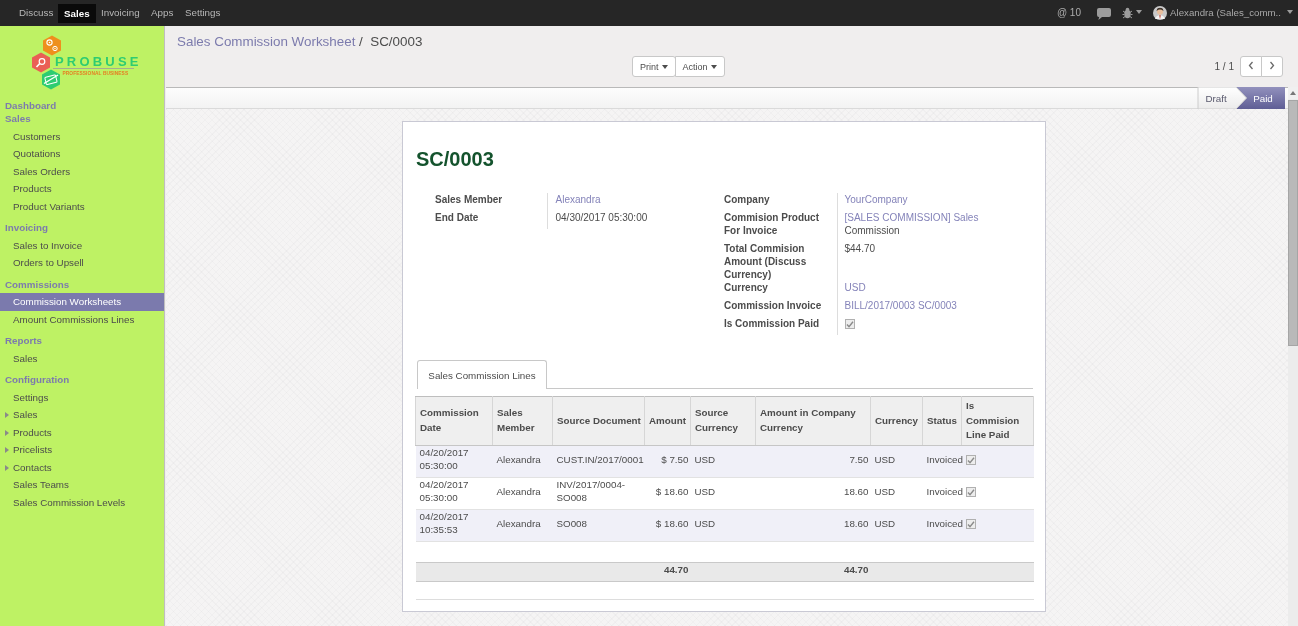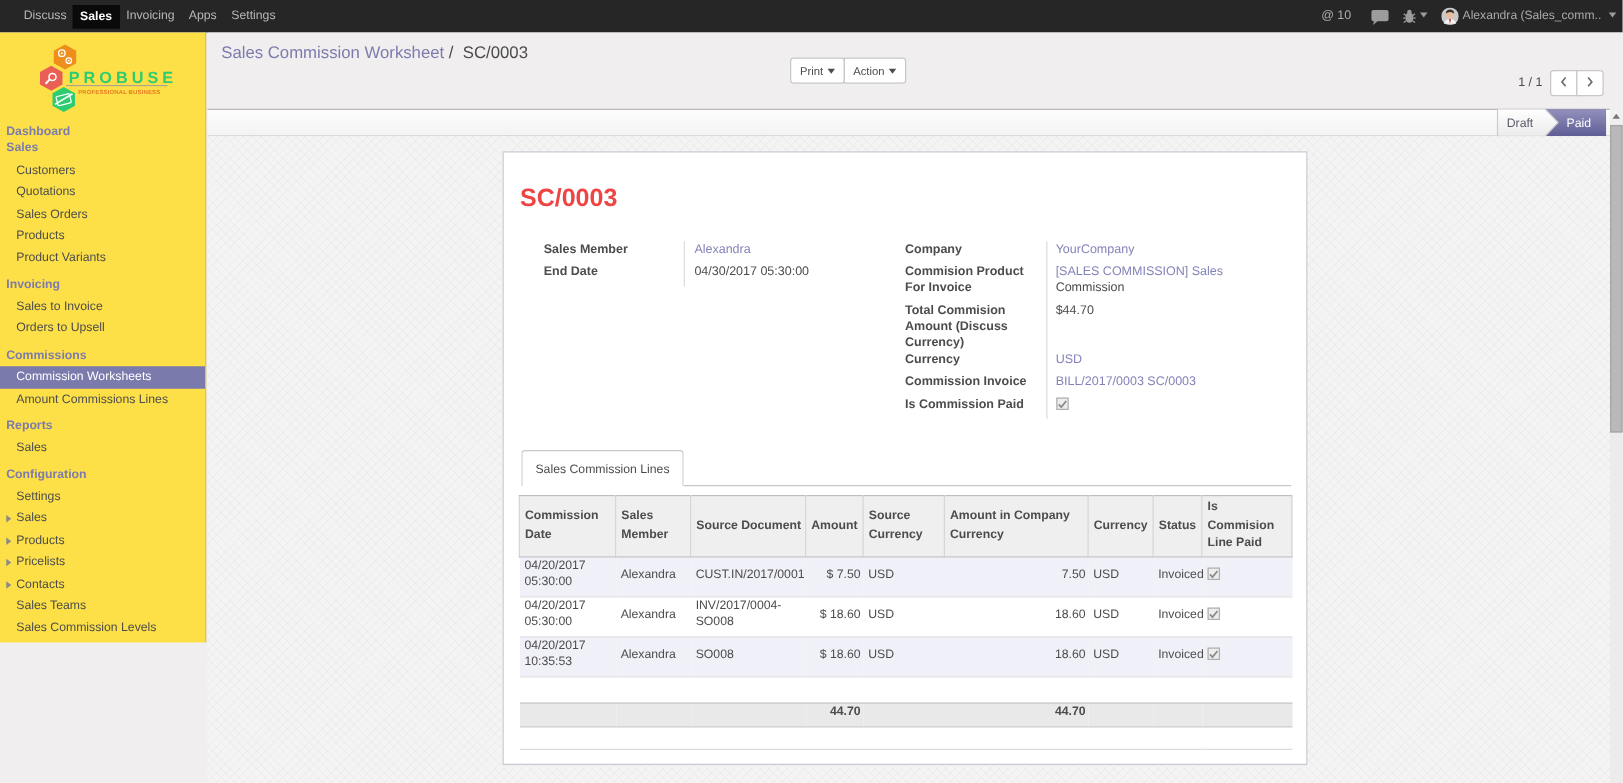--- a/index.html
+++ b/index.html
@@ -2,48 +2,48 @@
 <html><head>
 <meta charset="utf-8">
 <style>
 * { margin:0; padding:0; box-sizing:border-box; }
 html,body { width:1298px; height:626px; overflow:hidden; font-family:"Liberation Sans", sans-serif; background:#f0eeee; }
 #topbar { position:absolute; left:0; top:0; width:1298px; height:26px; background:#262626; color:#b8b8b8; font-size:9.8px; }
 .tmenu { position:absolute; top:0; height:26px; line-height:25px; padding:0 6px; }
 .tmenu.active { background:#0a0a0a; color:#fff; font-weight:bold; top:4px; height:19px; line-height:19px; }
 #systray { position:absolute; right:0; top:0; height:26px; color:#adadad; }
 #systray span { white-space:nowrap; }
-#sidebar { position:absolute; left:0; top:26px; width:165px; height:488px; background:#fde047; border-right:1px solid #bfbfbf; }
+#sidebar { position:absolute; left:0; top:26px; width:165px; height:600px; background:#bef264; border-right:1px solid #bfbfbf; }
 #logo { position:absolute; left:0; top:6px; width:165px; height:64px; }
 #sidemenu { position:absolute; top:73px; left:0; width:164px; font-size:9.8px; color:#4c4c4c; }
 .shdr { height:13px; line-height:13px; padding-left:5px; font-weight:bold; color:#7c7bad; }
 .sitem { height:17.5px; line-height:17.5px; padding-left:13px; position:relative; }
 .sitem.sel { background:#7b7aad; color:#fff; }
 .sitem .arr { position:absolute; left:5px; top:6px; width:0; height:0; border-left:4.5px solid #8a8a8a; border-top:3px solid transparent; border-bottom:3px solid transparent; }
 .gap6 { margin-top:6px; }
 .gap2 { margin-top:2.5px; }
 #cp { position:absolute; left:166px; top:26px; width:1132px; height:61px; background:#f0eeee; }
 #breadcrumb { position:absolute; left:11px; top:8px; font-size:13.4px; color:#7c7bad; }
 #breadcrumb .active { color:#4c4c4c; }
-#btnrow { position:absolute; left:466px; top:20px; }
+#btnrow { position:absolute; left:466px; top:30px; }
 .btn { display:inline-block; height:21px; line-height:20px; background:#fff; border:1px solid #c8c8c8; border-radius:3px; font-size:9px; color:#4c4c4c; padding:0 7px; vertical-align:top; }
 .caret { display:inline-block; width:0; height:0; border-top:4px solid #4c4c4c; border-left:3px solid transparent; border-right:3px solid transparent; margin-left:3px; vertical-align:middle; margin-top:-2px; }
 #pager { position:absolute; right:64px; top:30px; font-size:10px; color:#4c4c4c; line-height:21px; }
 #pagerbtns { position:absolute; right:15px; top:30px; }
 .pbtn { display:inline-block; width:22px; height:21px; background:#fff; border:1px solid #c8c8c8; text-align:center; color:#666; font-size:12px; line-height:19px; vertical-align:top; }
 .pbtn.l { border-radius:3px 0 0 3px; }
 .pbtn.r { border-radius:0 3px 3px 0; margin-left:-1px; }
 #statusbar { position:absolute; left:166px; top:87px; width:1122px; height:22px; background:linear-gradient(#fdfdfd,#f3f3f3); border-top:1px solid #b9b9b9; border-bottom:1px solid #dadada; }
 #contentarea { position:absolute; left:166px; top:109px; width:1122px; height:517px;
   background-color:#f5f4f4;
   background-image:repeating-linear-gradient(45deg, rgba(130,130,140,0.045) 0 1px, transparent 1px 5px),
                    repeating-linear-gradient(135deg, rgba(130,130,140,0.045) 0 1px, transparent 1px 5px);
 }
 #sheet { position:absolute; left:236px; top:12px; width:644px; height:491px; background:#fff; border:1px solid #c9c9d4; }
-#sheet h1 { position:absolute; left:13px; top:26px; font-size:20px; color:#ef4444; letter-spacing:0px; }
+#sheet h1 { position:absolute; left:13px; top:26px; font-size:20px; color:#14532d; letter-spacing:0px; }
 .fgroup { position:absolute; font-size:10px; color:#4c4c4c; }
 .fgroup table { border-collapse:collapse; }
 .fgroup td { vertical-align:top; line-height:13px; padding:0 0 5px 0; font-size:10px; }
 .fgroup td.lbl { font-weight:bold; }
 .fgroup td.val { border-left:1px solid #ddd; }
 .olink { color:#8483b9; }
 .cbox { display:inline-block; width:10px; height:10px; background:#ededed; border:1px solid #b0b0b0; position:relative; vertical-align:middle; }
 .cbox svg { position:absolute; left:0px; top:0.5px; }
 #tabs { position:absolute; left:0px; top:238px; width:644px; }
 #tab1 { position:absolute; left:14px; top:0px; width:130px; height:29px; background:#fff; border:1px solid #c8c8c8; border-bottom:none; border-radius:3px 3px 0 0; font-size:9.8px; color:#4c4c4c; text-align:center; line-height:29px; }

